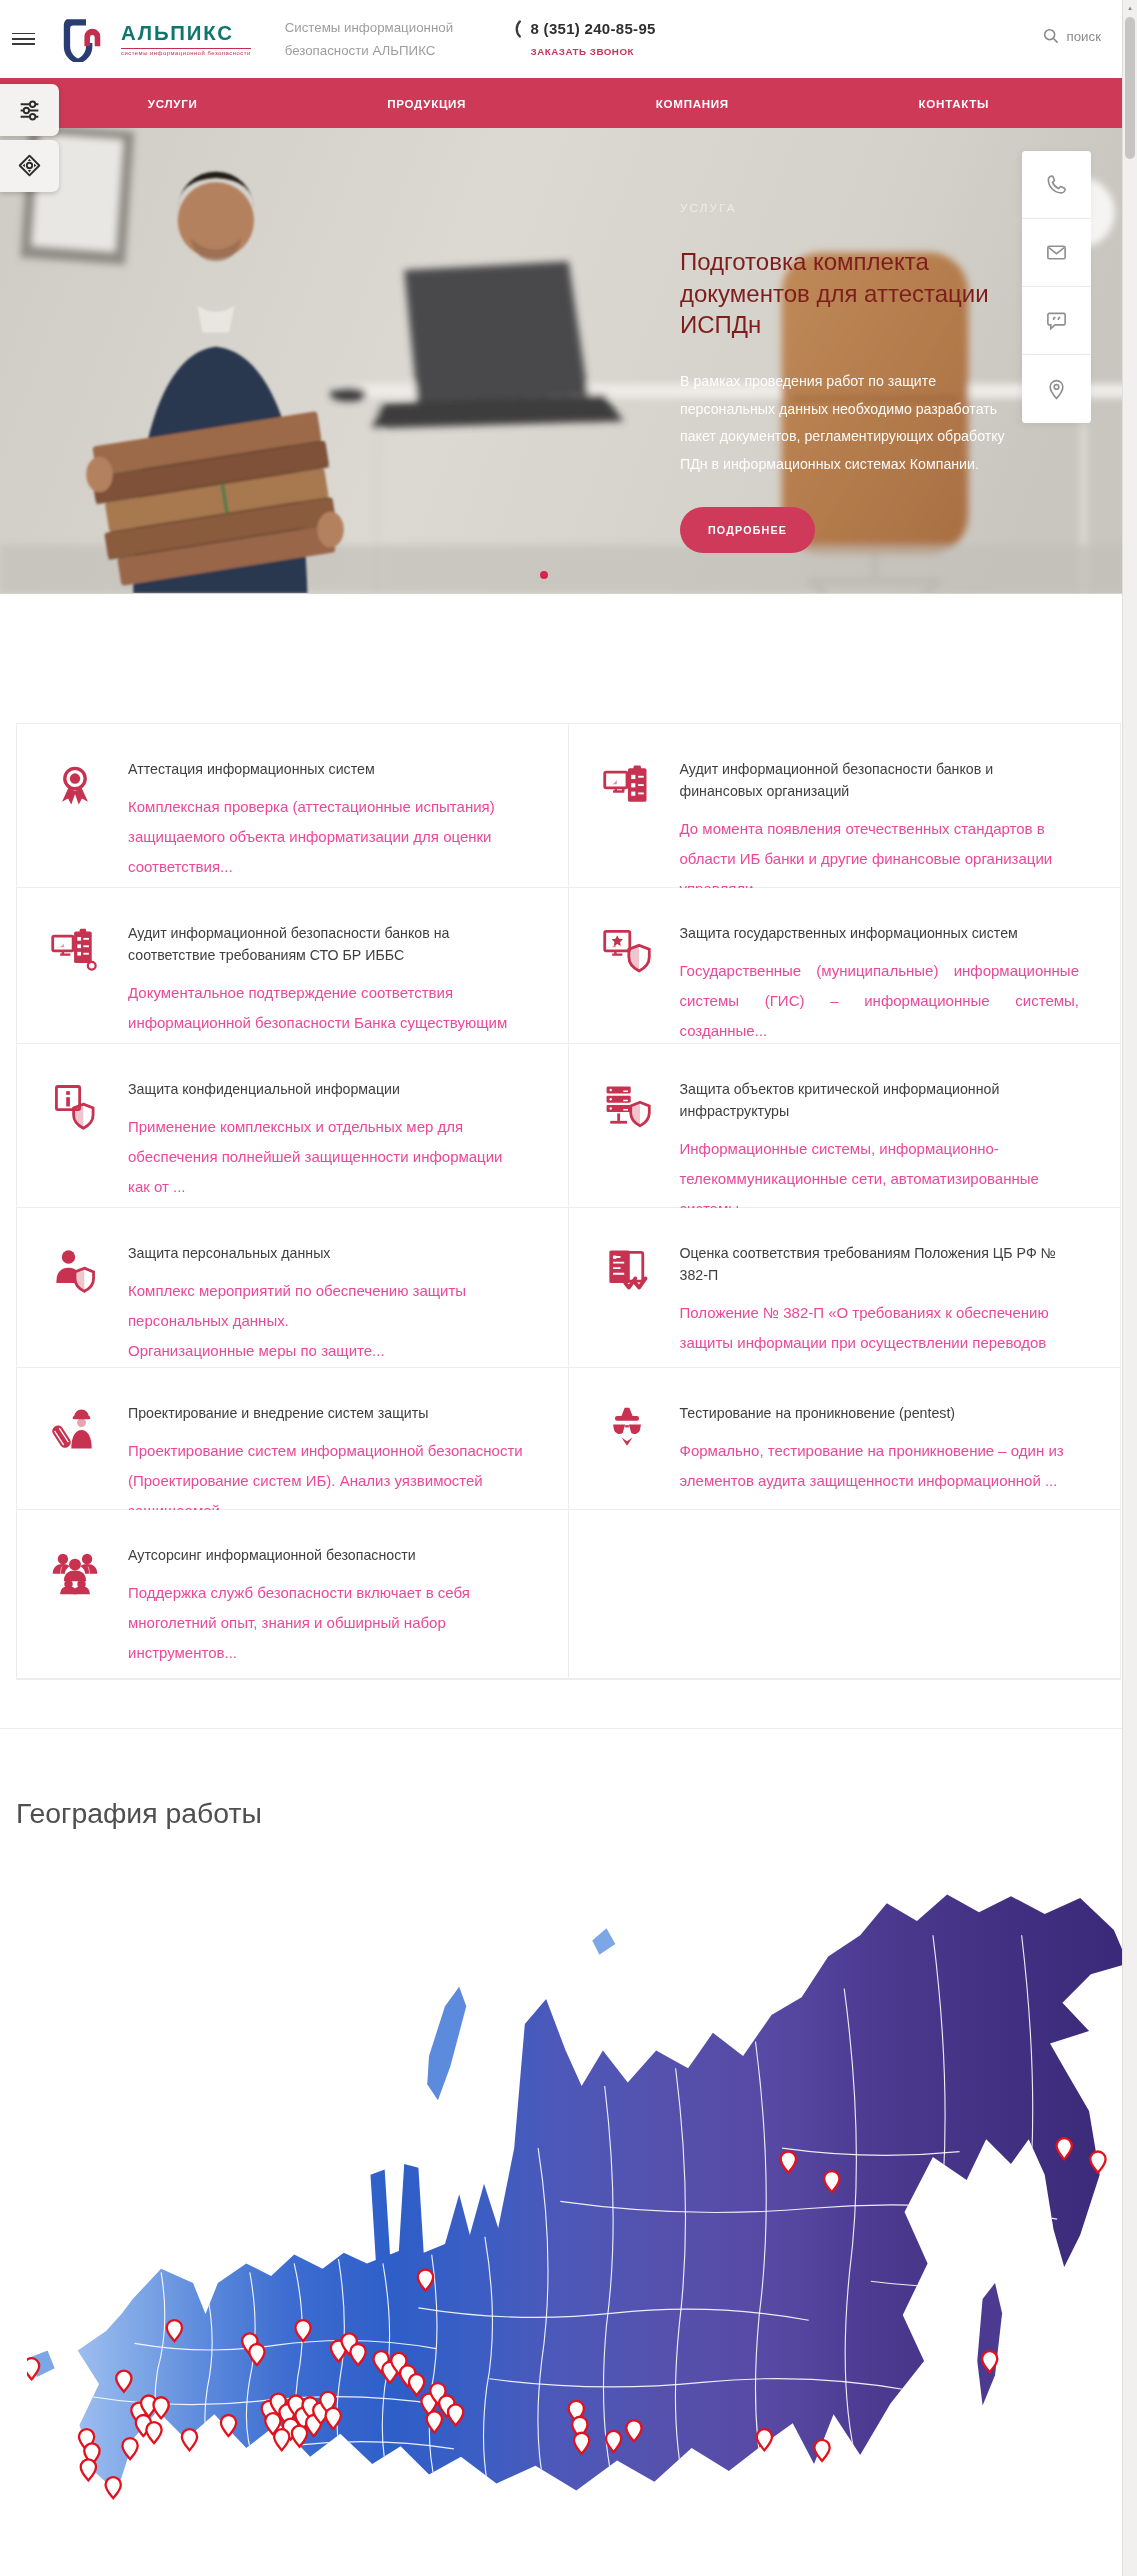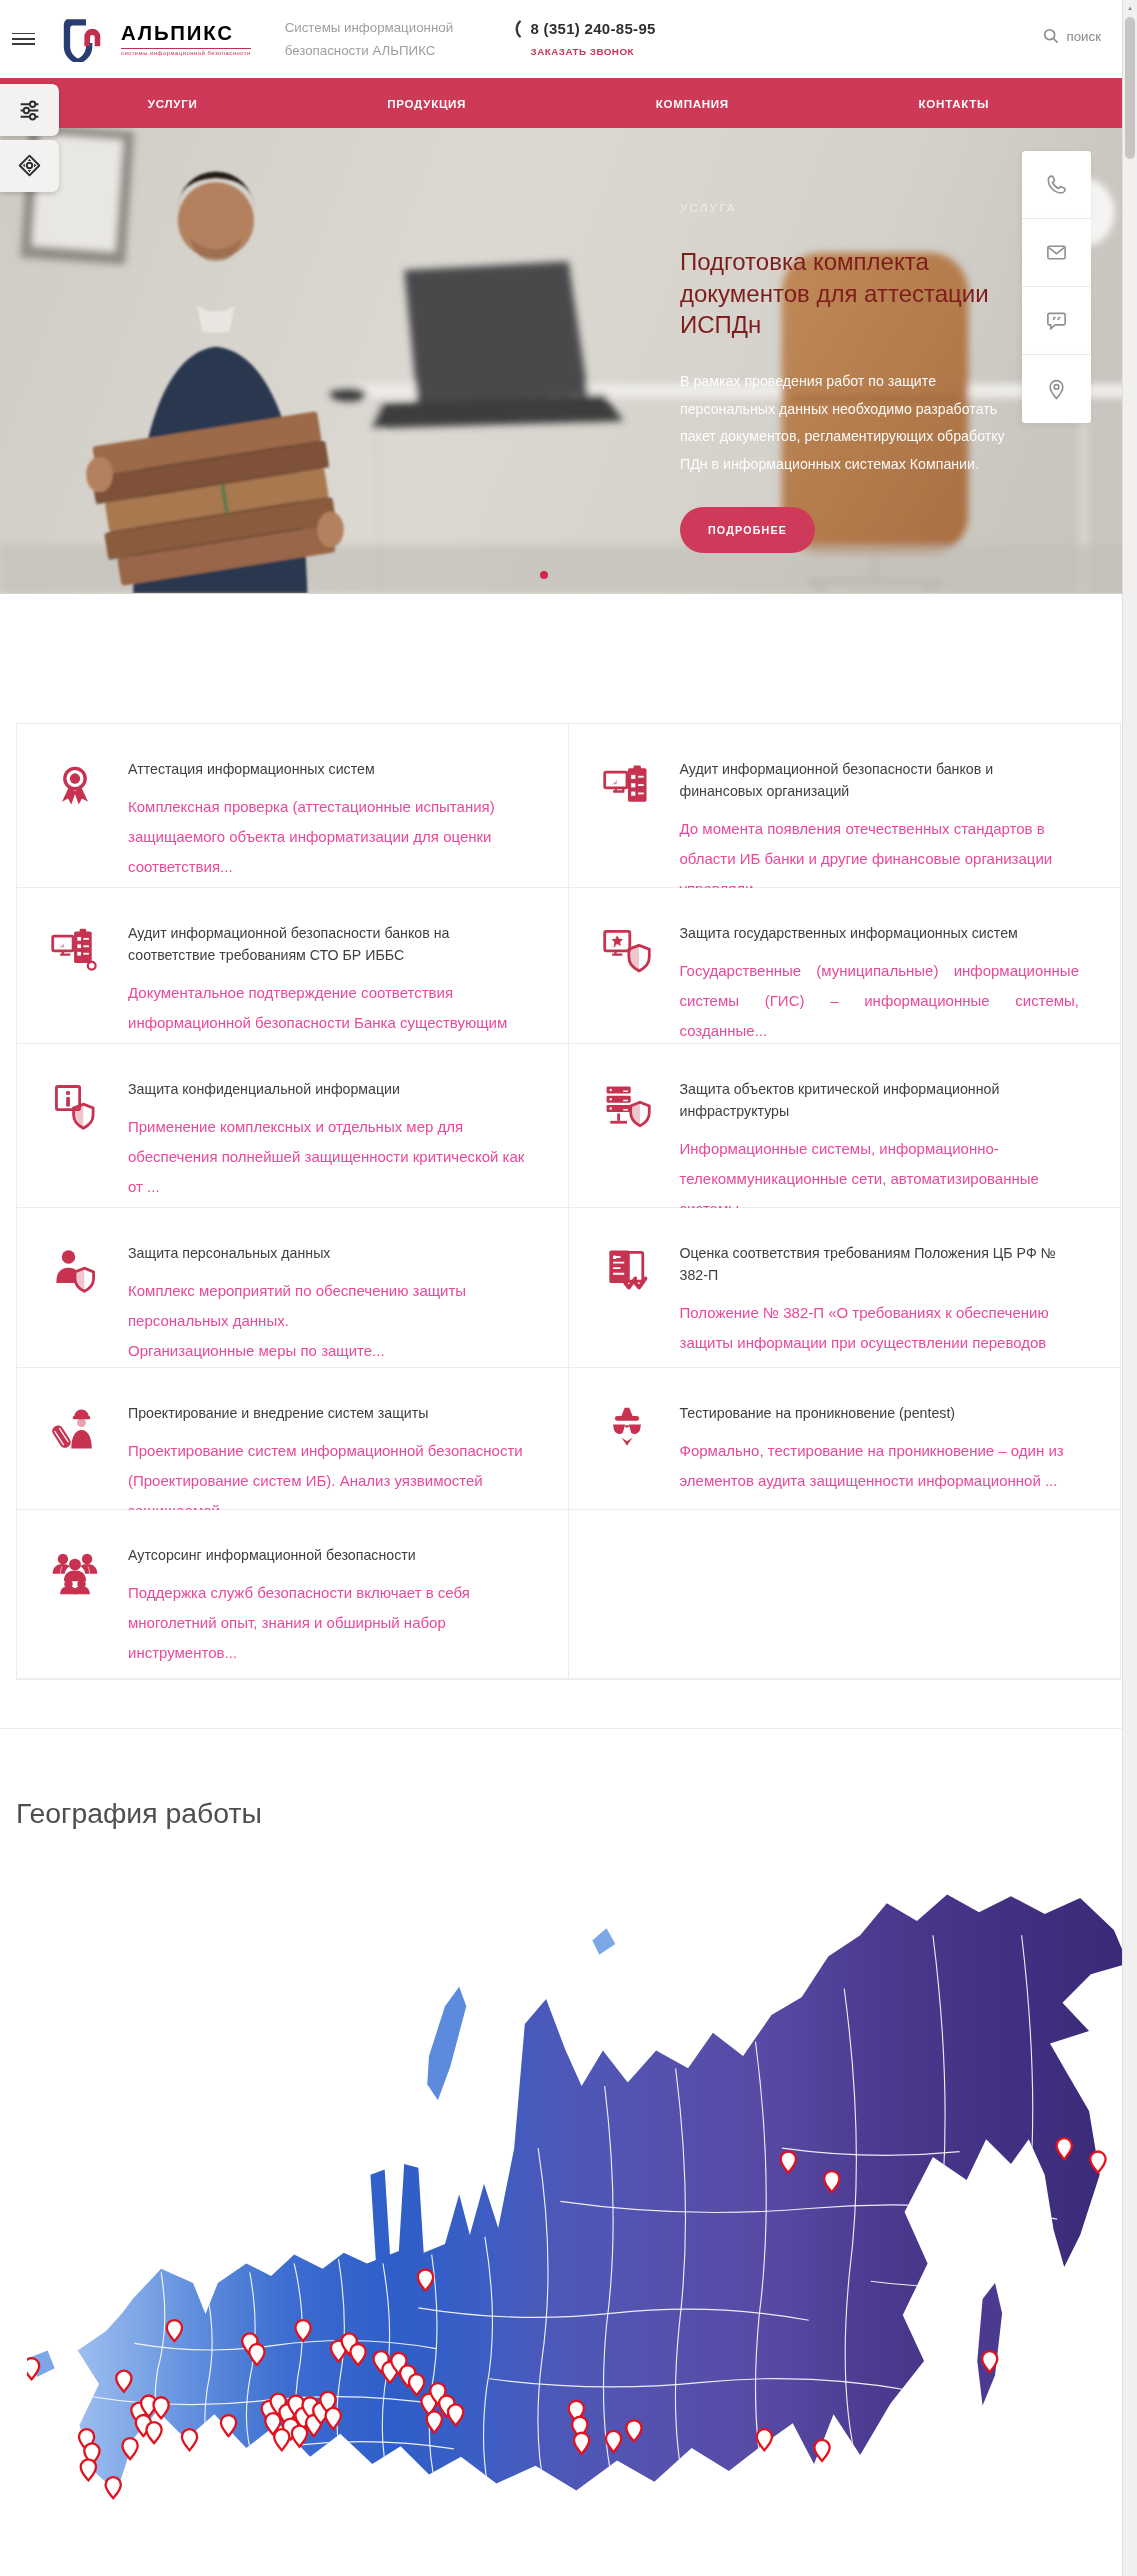--- a/index.html
+++ b/index.html
@@ -7,21 +7,21 @@
   body { font-family:"Liberation Sans", sans-serif; width:1137px; }
   .site { position:relative; width:1137px; height:2576px; overflow:hidden; background:#fff; }
 
   
   .header { position:relative; height:78px; background:#fff; display:flex; align-items:center; }
   .burger { position:absolute; left:11.6px; top:29px; width:23px; height:18px; cursor:pointer; }
   .burger i { display:block; height:1.8px; background:#3a3a3a; margin:3.6px 0; }
   .logo { display:flex; align-items:center; margin-left:60px; cursor:pointer; }
   .logo-mark { width:52px; height:46px; }
   .logo-text { margin-left:9px; }
-  .logo-name { font-size:20.4px; font-weight:bold; color:#000000; letter-spacing:1.8px; }
+  .logo-name { font-size:20.4px; font-weight:bold; color:#0f766e; letter-spacing:1.8px; }
   .logo-rule { height:0.9px; background:#c0304e; margin:2.7px 0 1.8px; }
   .logo-tag { font-size:5.9px; color:#c0304e; letter-spacing:0.5px; white-space:nowrap; }
   .hdr-subtitle { margin-left:34px; font-size:13.3px; color:#9e9e9e; line-height:1.75; width:195px; }
   .hdr-phone { position:absolute; left:511px; top:19.5px; }
   .phone-row { display:flex; align-items:center; }
   .phone-ico { width:12.4px; height:18px; margin-right:7.1px; }
   .phone-num { font-size:15px; font-weight:bold; color:#2f2f2f; letter-spacing:0.3px; }
   .callback { margin:8px 0 0 19.5px; font-size:9.8px; font-weight:bold; color:#c6365c; letter-spacing:0.5px; cursor:pointer; }
   .hdr-search { position:absolute; right:36px; top:28.4px; display:flex; align-items:center; cursor:pointer; }
   .search-ico { width:16px; height:16px; margin-right:8px; }
@@ -413,21 +413,21 @@
             <div class="svc-title">Защита государственных информационных систем</div>
             <div class="svc-desc just">Государственные (муниципальные) информационные системы (ГИС) – информационные системы, созданные...</div>
           </div>
         </div>
         <div class="svc-cell">
           <svg class="svc-ic" viewBox="0 0 56 56">
             <use href="#sym-info-shield-icon"></use>
           </svg>
           <div class="svc-body">
             <div class="svc-title">Защита конфиденциальной информации</div>
-            <div class="svc-desc">Применение комплексных и отдельных мер для обеспечения полнейшей защищенности критической как от ...</div>
+            <div class="svc-desc">Применение комплексных и отдельных мер для обеспечения полнейшей защищенности информации как от ...</div>
           </div>
         </div>
         <div class="svc-cell">
           <svg class="svc-ic" viewBox="0 0 56 56">
             <use href="#sym-server-shield-icon"></use>
           </svg>
           <div class="svc-body">
             <div class="svc-title">Защита объектов критической информационной инфраструктуры</div>
             <div class="svc-desc">Информационные системы, информационно-телекоммуникационные сети, автоматизированные системы...</div>
           </div>

